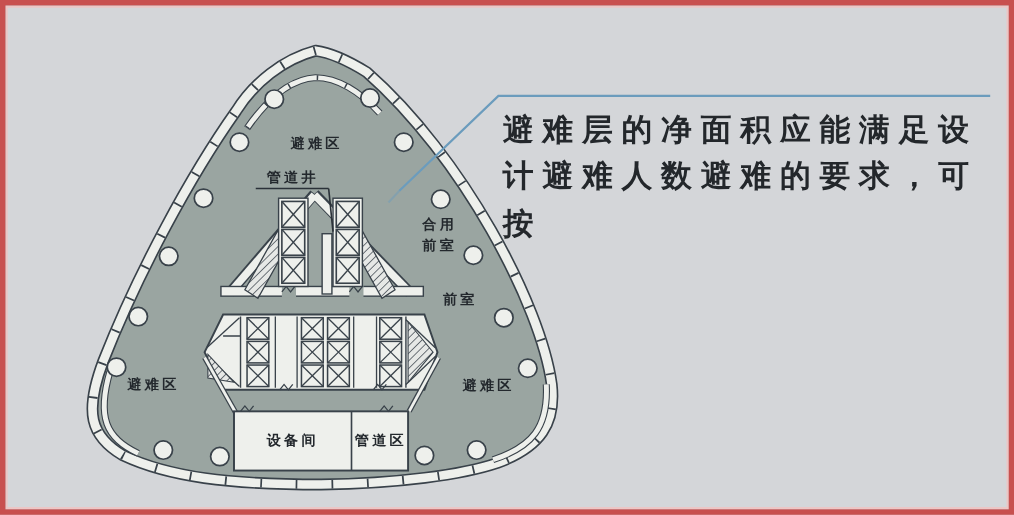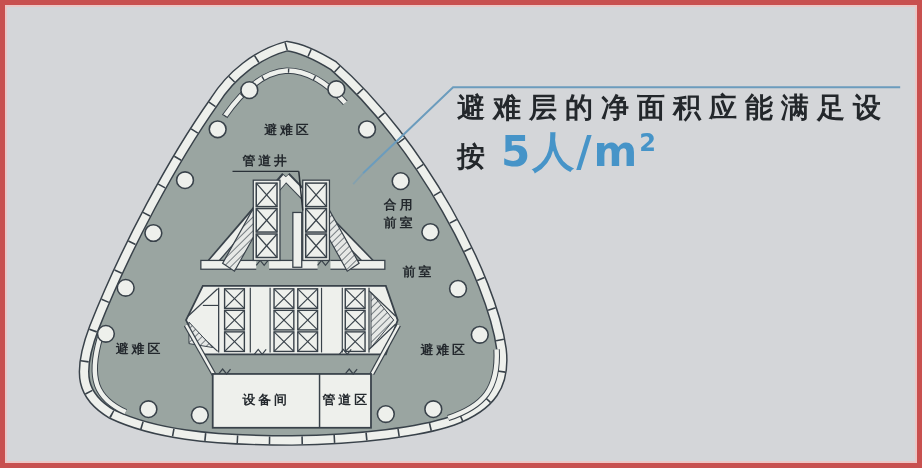--- a/index.html
+++ b/index.html
@@ -17,21 +17,21 @@
   .plan-svg{position:absolute;left:0;top:0;width:100%;height:100%;}
   .plan-label{
     font-family:"DejaVu Sans", sans-serif;
     fill:#23282d;
     font-size:13px;
     font-weight:600;
     letter-spacing:3px;
   }
   .annotation{
     position:absolute;
-    left:452px;top:82px;width:462px;
+    left:452px;top:92px;width:462px;
     color:#23272b;
   }
   .annotation .line{
     font-size:28px;
     font-weight:600;
     letter-spacing:8px;
     line-height:42px;
     white-space:nowrap;
   }
   .annotation .line3{display:flex;align-items:baseline;margin-top:2px;}
@@ -206,19 +206,19 @@
     </g>
 
     <g>
       <polyline points="905,84 453,84 362,172" fill="none" stroke="#6b9cbd" stroke-width="2"></polyline>
       <line x1="362" y1="172" x2="352" y2="183" stroke="#6b9cbd" stroke-width="2" opacity="0.45"></line>
     </g>
   </svg>
 
   <div class="annotation">
     <div class="line">避难层的净面积应能满足设</div>
+    <div class="line">计避难人数避难的要求，可</div>
     <div class="line line3">
       <span>按</span>
-      <span class="rate"><span>5人/m</span><span class="rate-sup">2</span></span>
     </div>
   </div>
 
 </div>
 
 </body></html>

